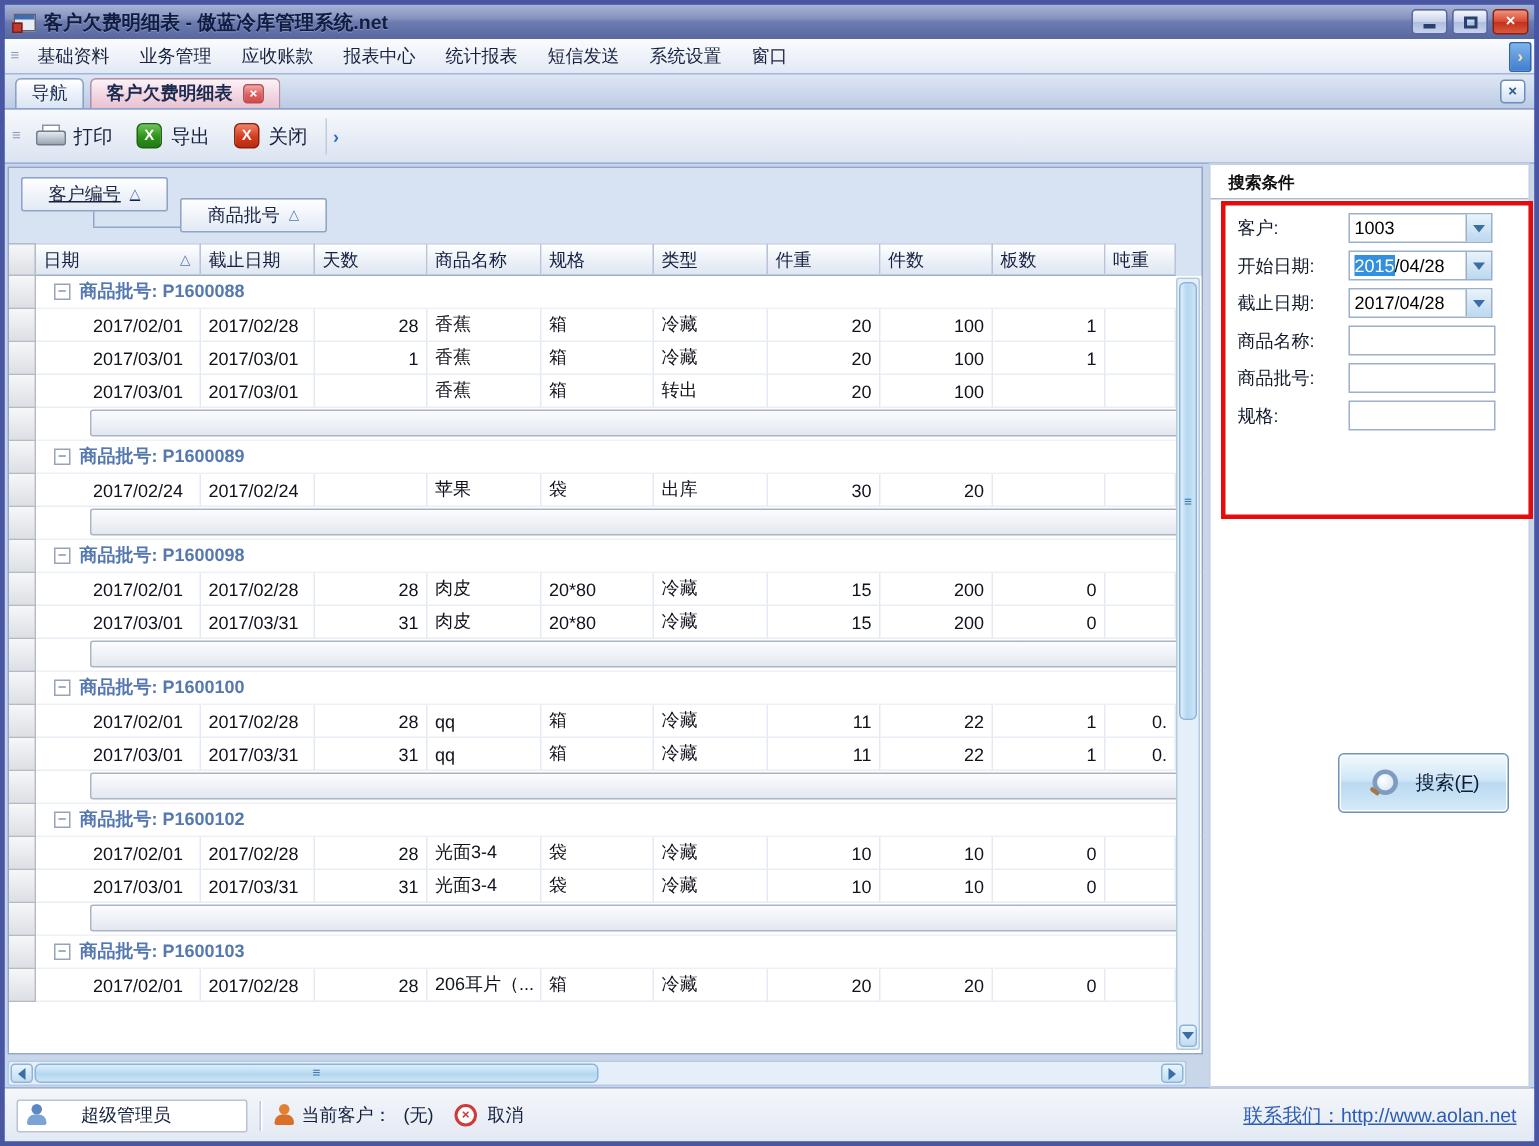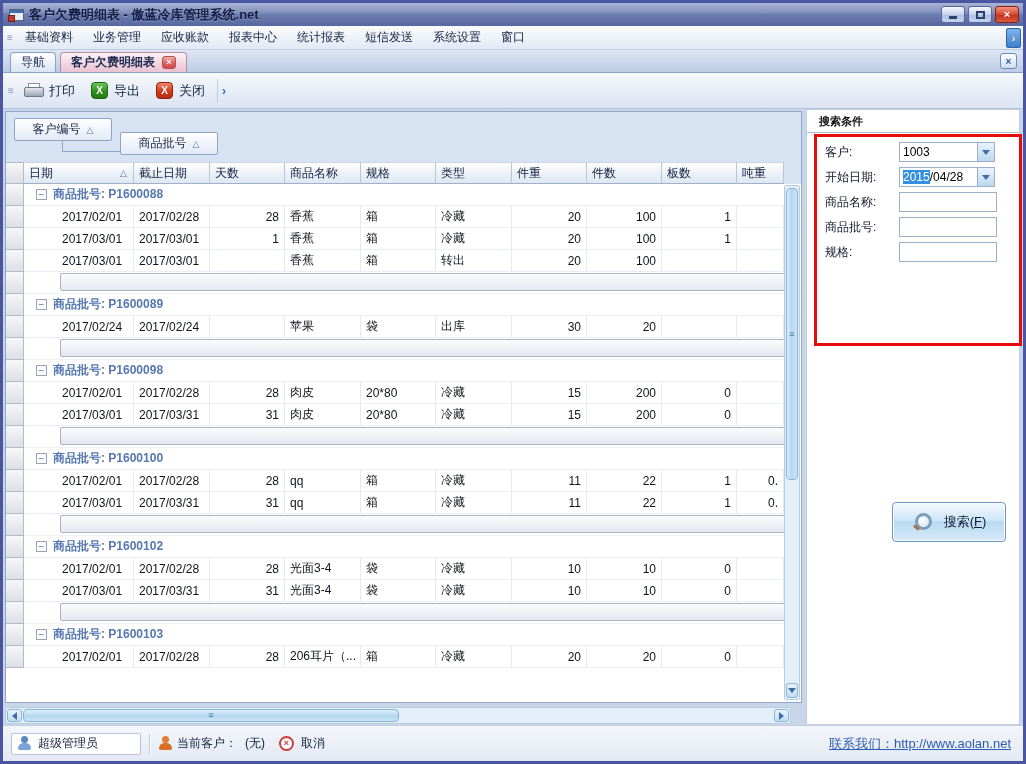--- a/index.html
+++ b/index.html
@@ -131,21 +131,21 @@
     display:flex;align-items:center;justify-content:center;gap:12px;font-size:13px;color:#0f1c33;}
   .mag{position:relative;width:20px;height:20px;}
   .mag:before{content:"";position:absolute;left:3px;top:1px;width:11px;height:11px;border:3px solid #7e9cbd;
     border-radius:50%;background:radial-gradient(circle at 35% 35%,#ffffff,#cfe2f2);}
   .mag:after{content:"";position:absolute;left:1px;top:14px;width:7px;height:3px;background:#a87648;
     border-radius:2px;transform:rotate(38deg);}
   
   .statusbar{position:absolute;left:0;top:722px;width:1020px;height:36px;
     background:linear-gradient(#f4f6fa,#e3e9f3);border-top:1px solid #c5cede;
     display:flex;align-items:center;padding:0 8px;}
-  .user-chip{display:flex;align-items:center;gap:6px;width:130px;height:22px;background:#fff;
+  .user-chip{display:flex;align-items:center;gap:22px;width:154px;height:22px;background:#fff;
     border:1px solid #b9c3d4;border-radius:2px;padding:0 6px;font-size:12px;color:#12203e;}
   .sb-sep{width:2px;height:20px;border-left:1px solid #c2cbda;border-right:1px solid #fff;margin:0 8px;}
   .person{position:relative;width:14px;height:15px;}
   .person:before{content:"";position:absolute;left:3px;top:0;width:7px;height:7px;border-radius:50%;}
   .person:after{content:"";position:absolute;left:0;top:7px;width:13px;height:7px;border-radius:6px 6px 2px 2px;}
   .person.blue:before{background:#5c87c4;}.person.blue:after{background:#7ba3d8;}
   .person.orange:before{background:#e08030;}.person.orange:after{background:#d9702a;}
   .sb-text{font-size:12px;color:#12203e;margin:0 4px;}
   .cancel-ic{width:15px;height:15px;border-radius:50%;border:2px solid #cf3b3b;color:#cf3b3b;background:#fff;
     font-size:9px;font-weight:bold;display:flex;align-items:center;justify-content:center;margin:0 3px 0 10px;line-height:1;}
@@ -210,21 +210,21 @@
       <span class="icon-sq icon-close">X</span>
       <span>关闭</span>
     </div>
     <div class="tb-chevron">›</div>
   </div>
 
   <div class="main">
 
     <div class="gridpanel">
       <div class="grouppanel">
-        <div class="gbox" style="left:8px;top:6px;">
+        <div class="gbox" style="left:8px;top:6px;text-decoration:underline;">
           <span>客户编号</span>
           <span class="sorticon">△</span>
         </div>
         <div class="gline-v"></div>
         <div class="gline-h"></div>
         <div class="gbox" style="left:114px;top:20px;">
           <span>商品批号</span>
           <span class="sorticon">△</span>
         </div>
       </div>
@@ -516,20 +516,29 @@
             <span class="cval">
                 <span class="selhl">2015</span>
                 <span>/04/28</span>
               </span>
             <span class="cbtn">
                 <span class="tri down"></span>
               </span>
           </div>
         </div>
         <div class="field-row">
+          <span class="flabel">截止日期:</span>
+          <div class="combo">
+            <span class="cval">2017/04/28</span>
+            <span class="cbtn">
+                <span class="tri down"></span>
+              </span>
+          </div>
+        </div>
+        <div class="field-row">
           <span class="flabel">商品名称:</span>
           <input class="tinput" value="" style="">
         </div>
         <div class="field-row">
           <span class="flabel">商品批号:</span>
           <input class="tinput" value="" style="">
         </div>
         <div class="field-row">
           <span class="flabel">规格:</span>
           <input class="tinput" value="" style="">

